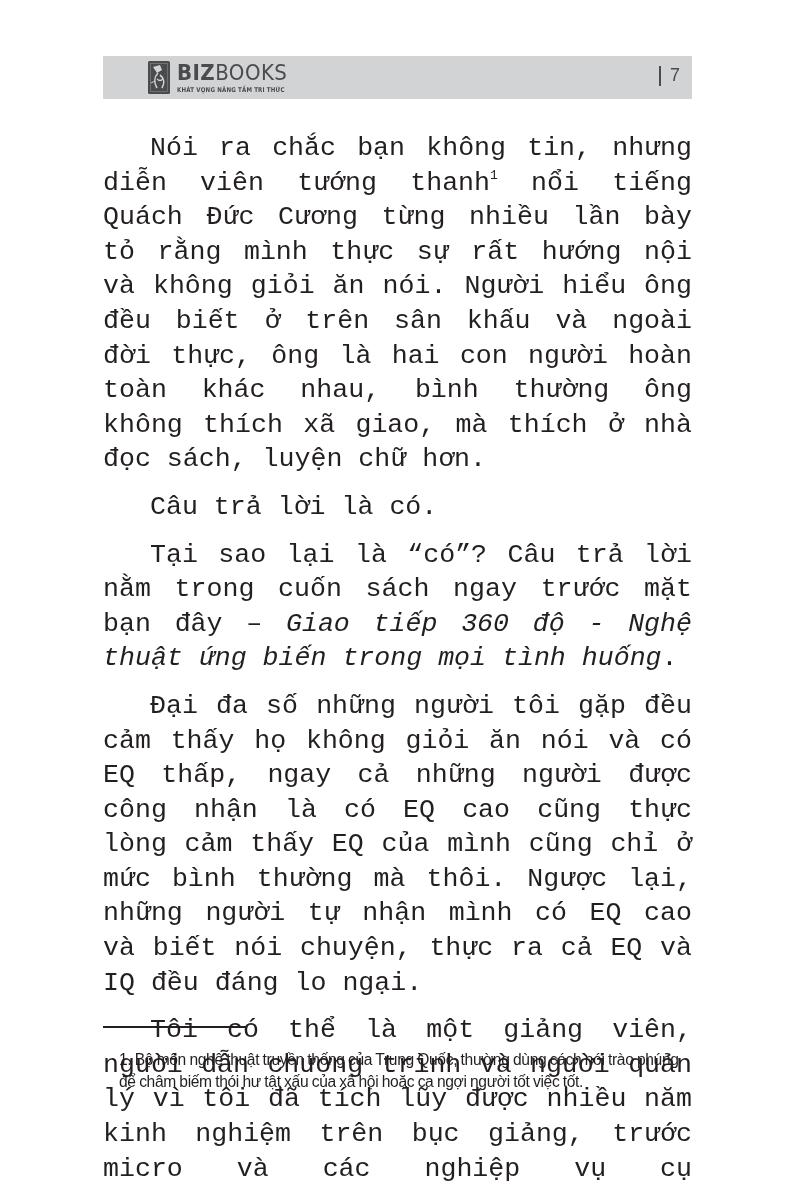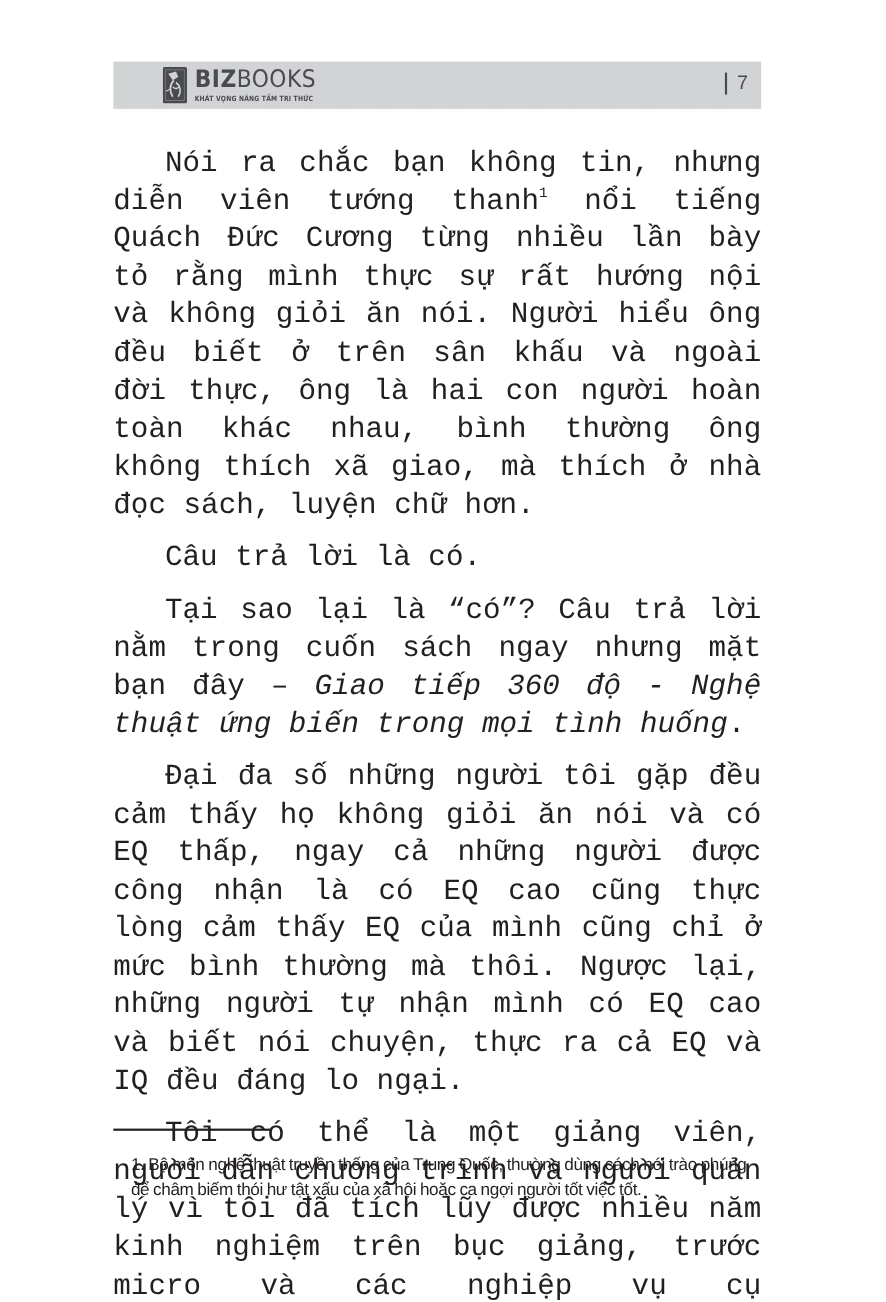--- a/index.html
+++ b/index.html
@@ -152,21 +152,21 @@
   </div>
   <div class="page-number">
     <span class="sep"></span>
     <span>7</span>
   </div>
 </div>
 
 <div class="body-text">
   <p><span>Nói ra chắc bạn không tin, nhưng diễn viên tướng thanh</span><sup>1</sup><span> nổi tiếng Quách Đức Cương từng nhiều lần bày tỏ rằng mình thực sự rất hướng nội và không giỏi ăn nói. Người hiểu ông đều biết ở trên sân khấu và ngoài đời thực, ông là hai con người hoàn toàn khác nhau, bình thường ông không thích xã giao, mà thích ở nhà đọc sách, luyện chữ hơn.</span></p>
   <p>Câu trả lời là có.</p>
-  <p><span>Tại sao lại là “có”? Câu trả lời nằm trong cuốn sách ngay nhưng mặt bạn đây – </span><em>Giao tiếp 360 độ - Nghệ thuật ứng biến trong mọi tình huống</em><span>.</span></p>
+  <p><span>Tại sao lại là “có”? Câu trả lời nằm trong cuốn sách ngay trước mặt bạn đây – </span><em>Giao tiếp 360 độ - Nghệ thuật ứng biến trong mọi tình huống</em><span>.</span></p>
   <p>Đại đa số những người tôi gặp đều cảm thấy họ không giỏi ăn nói và có EQ thấp, ngay cả những người được công nhận là có EQ cao cũng thực lòng cảm thấy EQ của mình cũng chỉ ở mức bình thường mà thôi. Ngược lại, những người tự nhận mình có EQ cao và biết nói chuyện, thực ra cả EQ và IQ đều đáng lo ngại.</p>
   <p style="text-align-last: justify;">Tôi có thể là một giảng viên, người dẫn chương trình và người quản lý vì tôi đã tích lũy được nhiều năm kinh nghiệm trên bục giảng, trước micro và các nghiệp vụ cụ</p>
 </div>
 
 <div class="footnote-rule"></div>
 <div class="footnote">
   <p>1. Bộ môn nghệ thuật truyền thống của Trung Quốc, thường dùng cách nói trào phúng để châm biếm thói hư tật xấu của xã hội hoặc ca ngợi người tốt việc tốt.</p>
 </div>
 
 </body></html>

